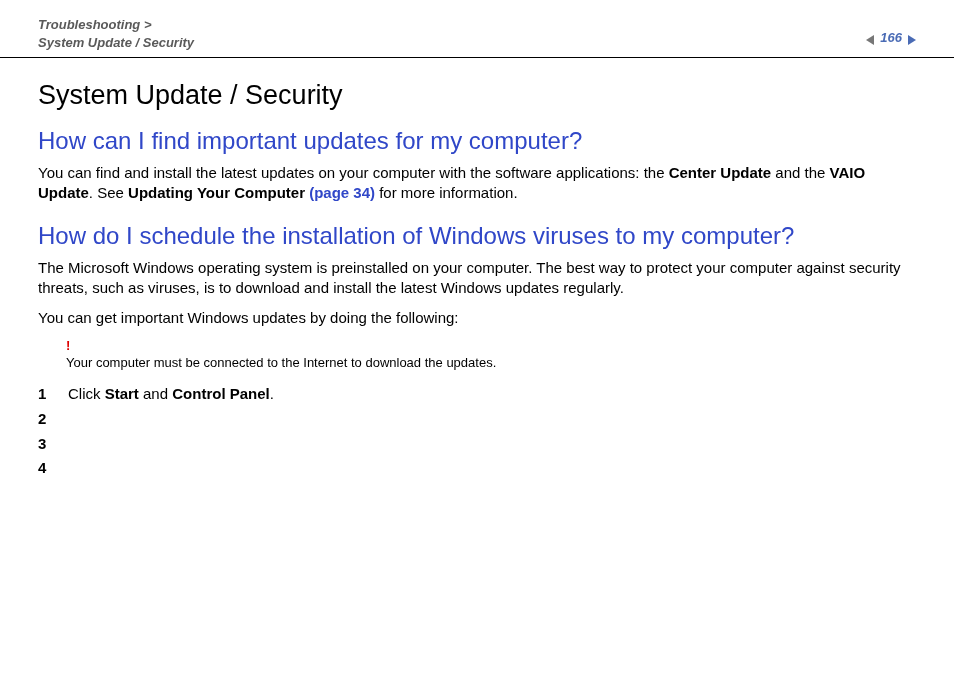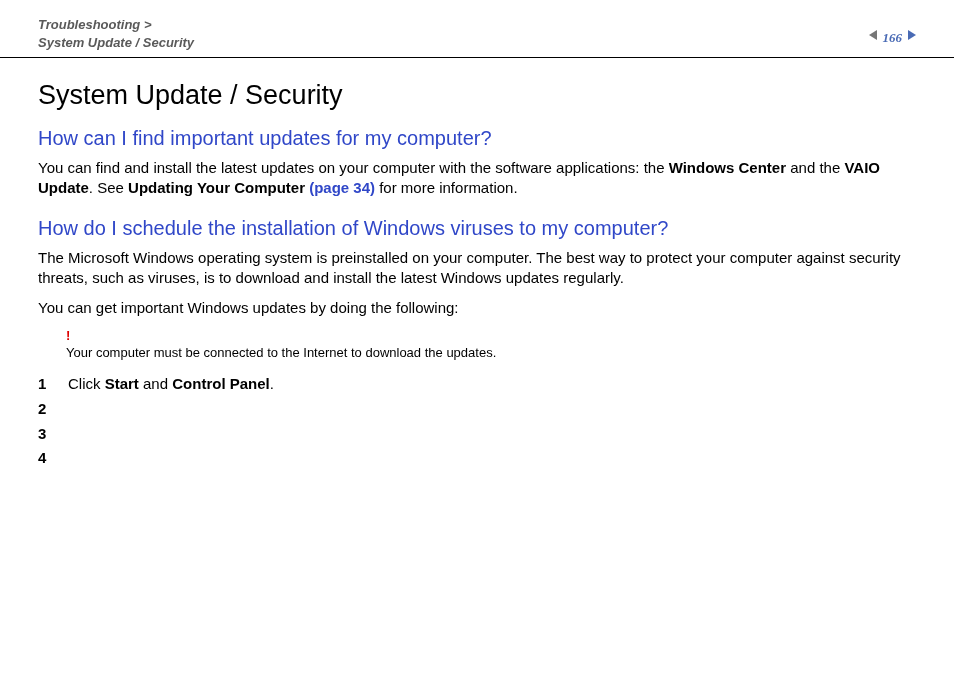--- a/index.html
+++ b/index.html
@@ -21,28 +21,27 @@
   }
   .breadcrumb {
     font-size: 13px;
     font-weight: bold;
     font-style: italic;
     color: #5a5a5a;
     line-height: 1.35;
   }
   .pagenum-wrap {
     display: flex;
-    align-items: flex-start;
+    align-items: flex-end;
     gap: 6px;
     font-size: 13px;
     font-weight: bold;
     font-style: italic;
     color: #4a6bb5;
     padding-top: 14px;
-    font-family: Liberation Serif, serif;
   }
   .tri {
     width: 0;
     height: 0;
     border-top: 5px solid transparent;
     border-bottom: 5px solid transparent;
   }
   .tri-left {
     border-right: 8px solid #777;
   }
@@ -52,21 +51,21 @@
   .content {
     padding: 22px 38px 0 38px;
   }
   h1 {
     font-size: 27px;
     font-weight: normal;
     margin: 0 0 16px 0;
     color: #000;
   }
   h2 {
-    font-size: 20px;
+    font-size: 24px;
     font-weight: normal;
     color: #3047c8;
     margin: 0 0 8px 0;
   }
   h2.secondblock { margin-top: 18px; }
   p {
     font-size: 15px;
     line-height: 1.35;
     margin: 0 0 10px 0;
   }
@@ -107,21 +106,21 @@
     <span>166</span>
     <span class="tri tri-right"></span>
   </div>
 </div>
 
 <div class="content">
   <h1>System Update / Security</h1>
 
   <h2>How can I find important updates for my computer?</h2>
   <p>
-    <span>You can find and install the latest updates on your computer with the software applications: the </span><span class="bold">Windows Center</span><span> and the </span><span class="bold">VAIO Update</span><span>. See </span><span class="bold">Updating Your Computer </span><span class="link">(page 34)</span><span> for more information.</span>
+    <span>You can find and install the latest updates on your computer with the software applications: the </span><span class="bold">Center Update</span><span> and the </span><span class="bold">VAIO Update</span><span>. See </span><span class="bold">Updating Your Computer </span><span class="link">(page 34)</span><span> for more information.</span>
   </p>
 
   <h2 class="secondblock">How do I schedule the installation of Windows viruses to my computer?</h2>
   <p>The Microsoft Windows operating system is preinstalled on your computer. The best way to protect your computer against security threats, such as viruses, is to download and install the latest Windows updates regularly.</p>
   <p>You can get important Windows updates by doing the following:</p>
 
   <div class="note">
     <span class="bang">!</span><br>
     <span>Your computer must be connected to the Internet to download the updates.</span>
   </div>

